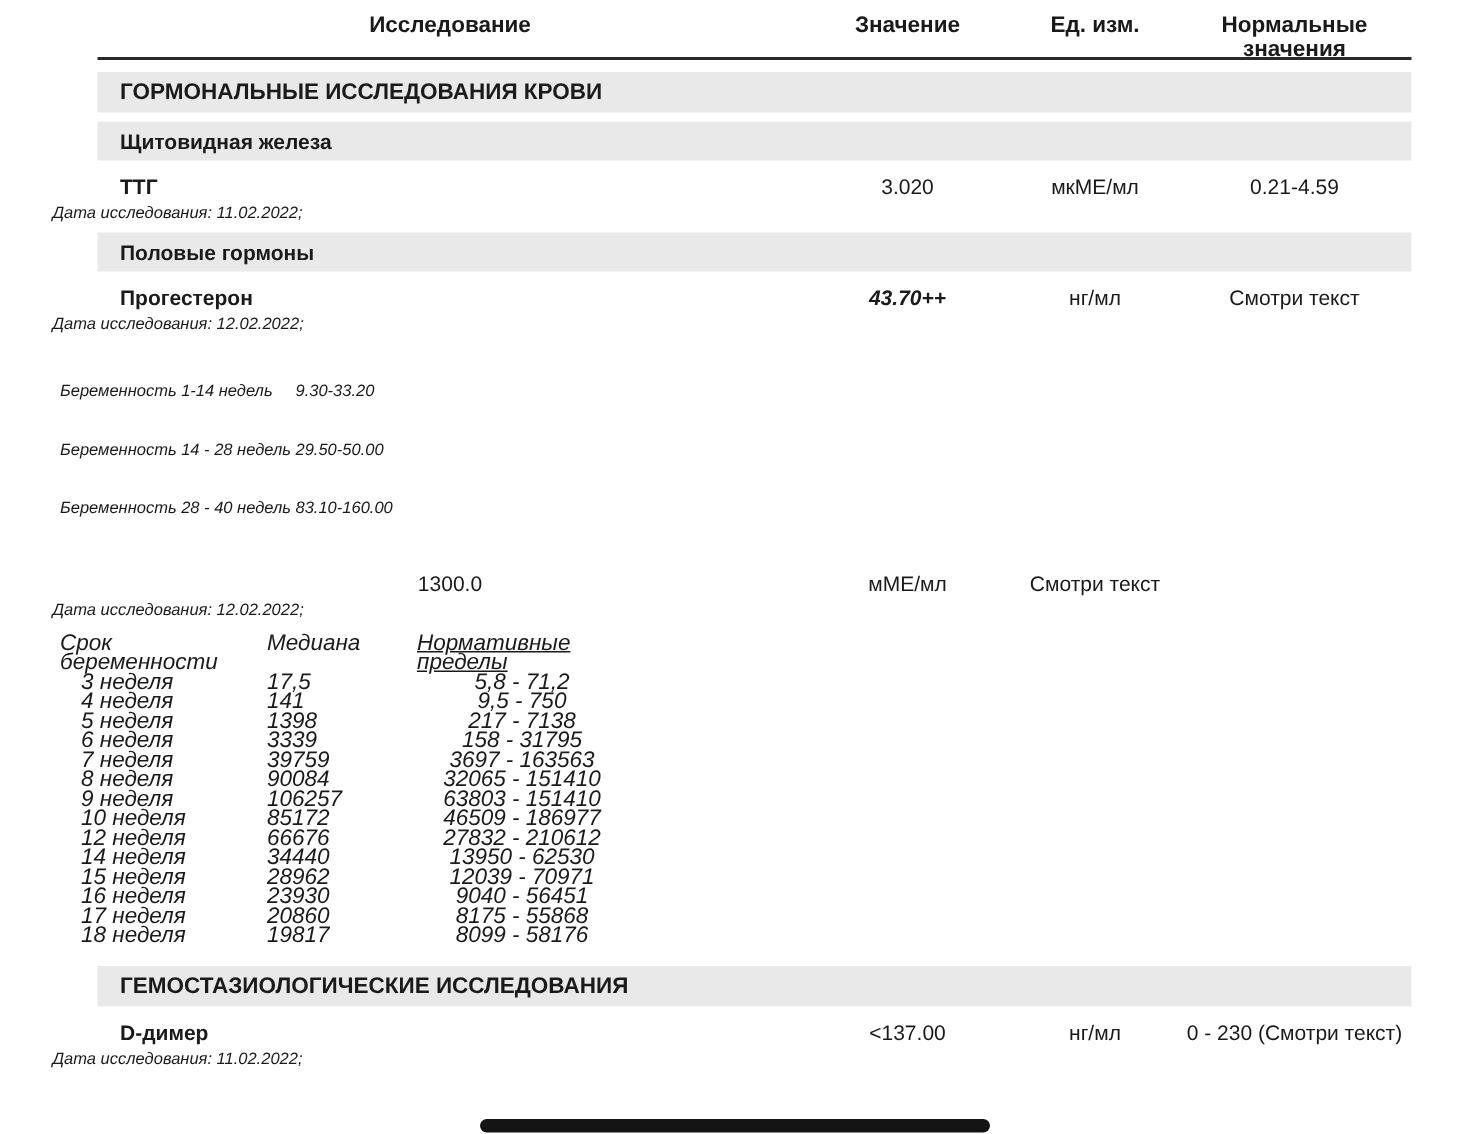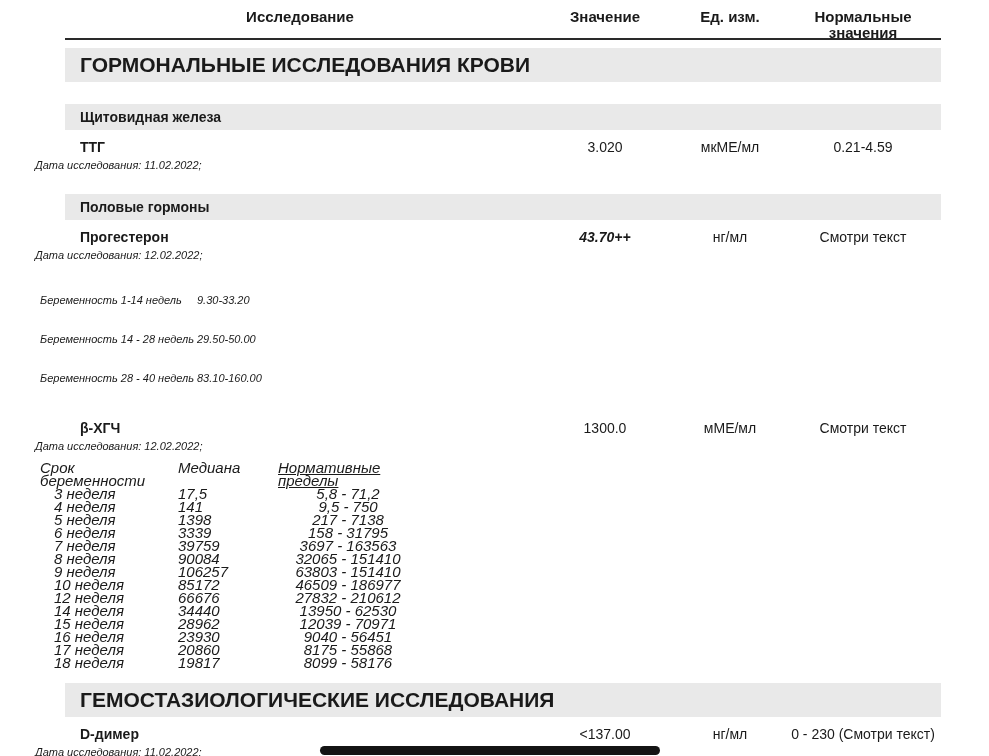--- a/index.html
+++ b/index.html
@@ -9,23 +9,23 @@
   .content { margin-left:65px; width:876px; }
 
   
   .grid-row { display:grid; grid-template-columns:470px 140px 110px 156px; align-items:start; }
 
   .table-header { font-weight:bold; font-size:15px; height:33px; overflow:hidden; }
   .table-header .c { text-align:center; padding-top:4px; line-height:16px; }
   .table-header .c.normal span { display:inline-block; width:112px; }
   .header-rule { border:none; border-top:2px solid #2a2a2a; margin-left:65px; width:876px; }
 
-  .section-bar { background:#e9e9e9; font-weight:bold; font-size:21px;
+  .section-bar { background:#e9e9e9; font-weight:bold; font-size:15px;
                  padding:5px 0 5px 15px; margin-top:8px; }
-  .section-bar.sub { font-size:14px; margin-top:22px; }
+  .section-bar.sub { font-size:14px; margin-top:6px; }
   .section-bar.gap { margin-top:14px; }
 
   .test-row { font-size:14px; padding-top:9px; }
   .test-row .name { font-weight:bold; padding-left:15px; }
   .test-row .val, .test-row .unit, .test-row .norm { text-align:center; }
   .test-row .val.hi { font-weight:bold; font-style:italic; }
 
   .date-row { font-size:11px; font-style:italic; margin:4px 0 0 35px; line-height:13px; }
 
   .notes { margin:6px 0 0 40px; font-size:11px; font-style:italic;
@@ -82,21 +82,20 @@
   </div>
   <div class="content date-row">Дата исследования: 12.02.2022;</div>
   <div class="content notes">
     <div>Беременность 1-14 недель     9.30-33.20</div>
     <div>Беременность 14 - 28 недель 29.50-50.00</div>
     <div>Беременность 28 - 40 недель 83.10-160.00</div>
   </div>
 
 
   <div class="content grid-row test-row">
-    <div class="name">β-ХГЧ</div>
     <div class="val">1300.0</div>
     <div class="unit">мМЕ/мл</div>
     <div class="norm">Смотри текст</div>
   </div>
   <div class="content date-row">Дата исследования: 12.02.2022;</div>
 
   <div class="content weeks">
     <div class="weeks-row head">
       <div class="term">Срок беременности</div>
       <div class="median">Медиана</div>

